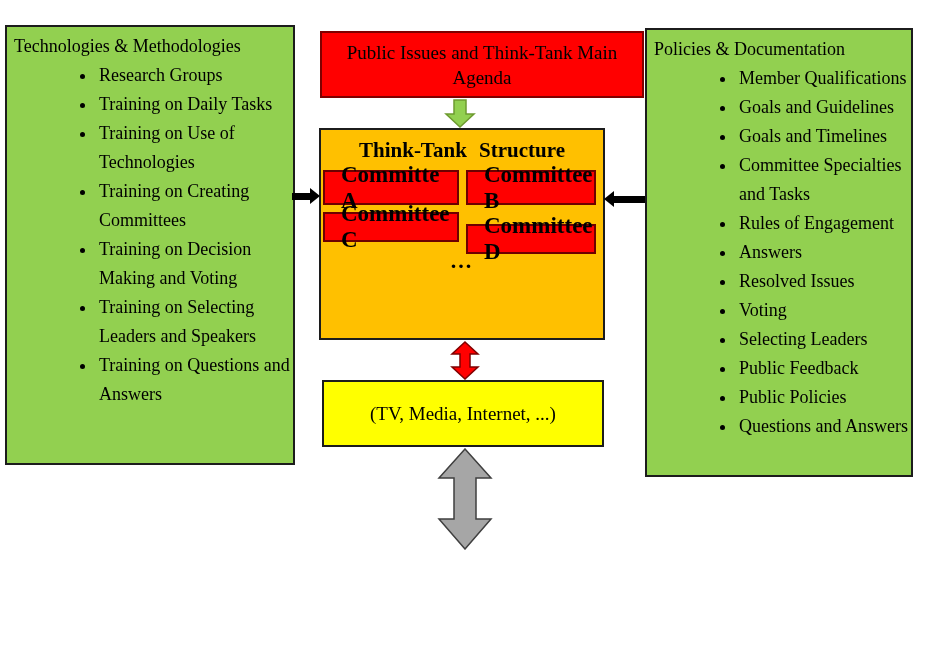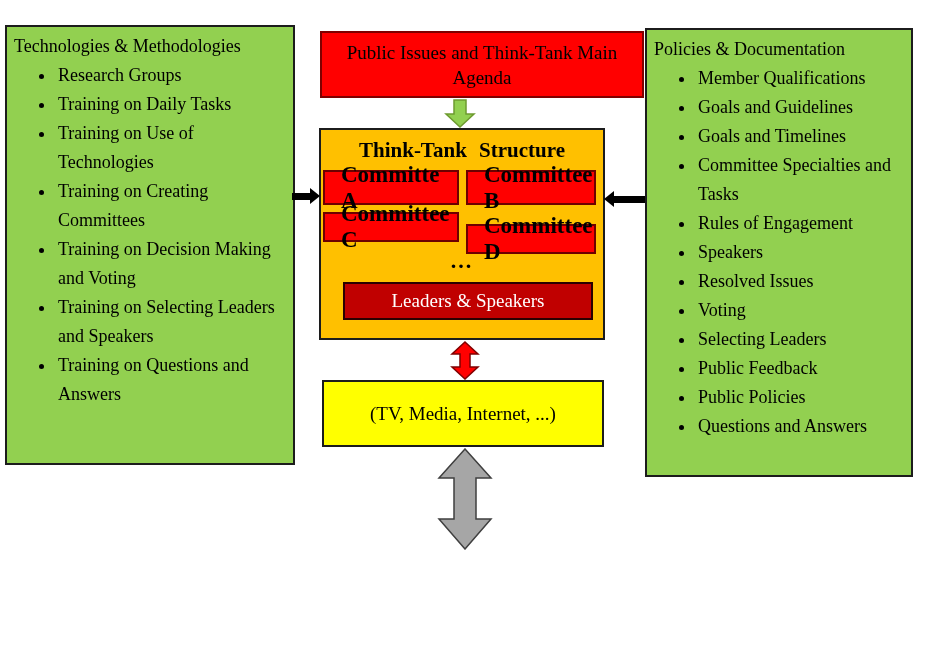--- a/index.html
+++ b/index.html
@@ -16,21 +16,21 @@
   
   .panel {
     position: absolute;
     background: var(--panel-green);
     border: 2px solid #1c1c1c;
     box-sizing: border-box;
   }
   #panel-left  { left: 5px;   top: 25px; width: 290px; height: 440px; }
   #panel-right { left: 645px; top: 28px; width: 268px; height: 449px; }
   .panel-title { font-size: 18px; padding: 7px 0 0 7px; line-height: 24px; }
-  .panel ul { margin: 3px 0 0 0; padding-left: 49px; list-style: disc outside; }
+  .panel ul { margin: 3px 0 0 0; padding-left: 90px; list-style: disc outside; }
   .panel li { font-size: 18px; line-height: 29px; padding-left: 2px; }
 
   
   .box {
     position: absolute;
     box-sizing: border-box;
     display: flex;
     align-items: center;
     justify-content: center;
     text-align: center;
@@ -153,23 +153,20 @@
     <div class="committee" id="committee-b">
       <span>Committee B</span>
     </div>
     <div class="committee" id="committee-c">
       <span>Committee C</span>
     </div>
     <div class="committee" id="committee-d">
       <span>Committee D</span>
     </div>
     <div class="ellipsis">...</div>
-    <div id="leaders-box">
-      <span>Leaders &amp; Speakers</span>
-    </div>
   </div>
 
   <div class="h-arrow" id="arrow-left-into-structure">
     <div class="shaft"></div>
     <div class="head"></div>
   </div>
 
   <div class="h-arrow" id="arrow-right-into-structure">
     <div class="shaft"></div>
     <div class="head"></div>
@@ -189,21 +186,21 @@
 
 
   <div class="panel" id="panel-right">
     <div class="panel-title">Policies &amp; Documentation</div>
     <ul>
         <li>Member Qualifications</li>
         <li>Goals and Guidelines</li>
         <li>Goals and Timelines</li>
         <li>Committee Specialties and Tasks</li>
         <li>Rules of Engagement</li>
-        <li>Speakers</li>
+        <li>Answers</li>
         <li>Resolved Issues</li>
         <li>Voting</li>
         <li>Selecting Leaders</li>
         <li>Public Feedback</li>
         <li>Public Policies</li>
         <li>Questions and Answers</li>
       </ul>
   </div>
 
 </div>

